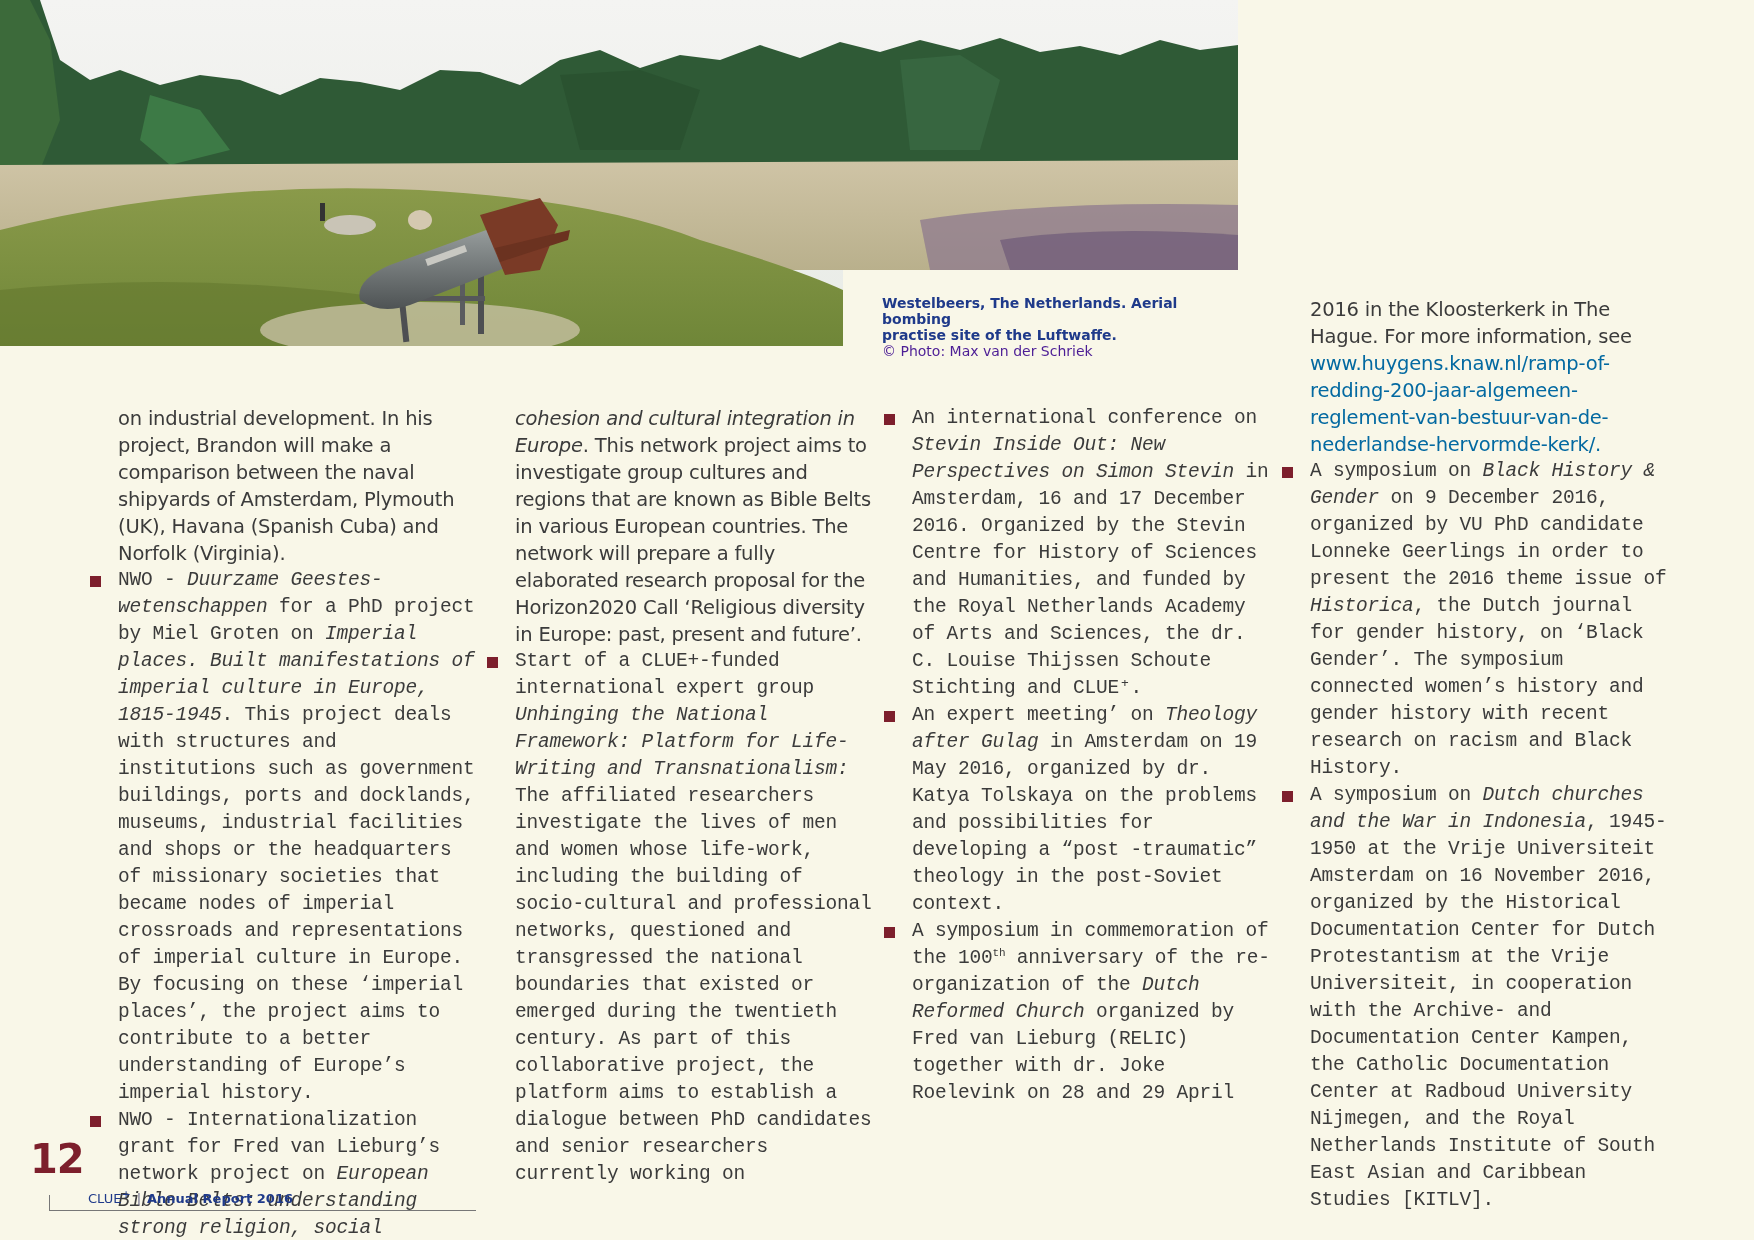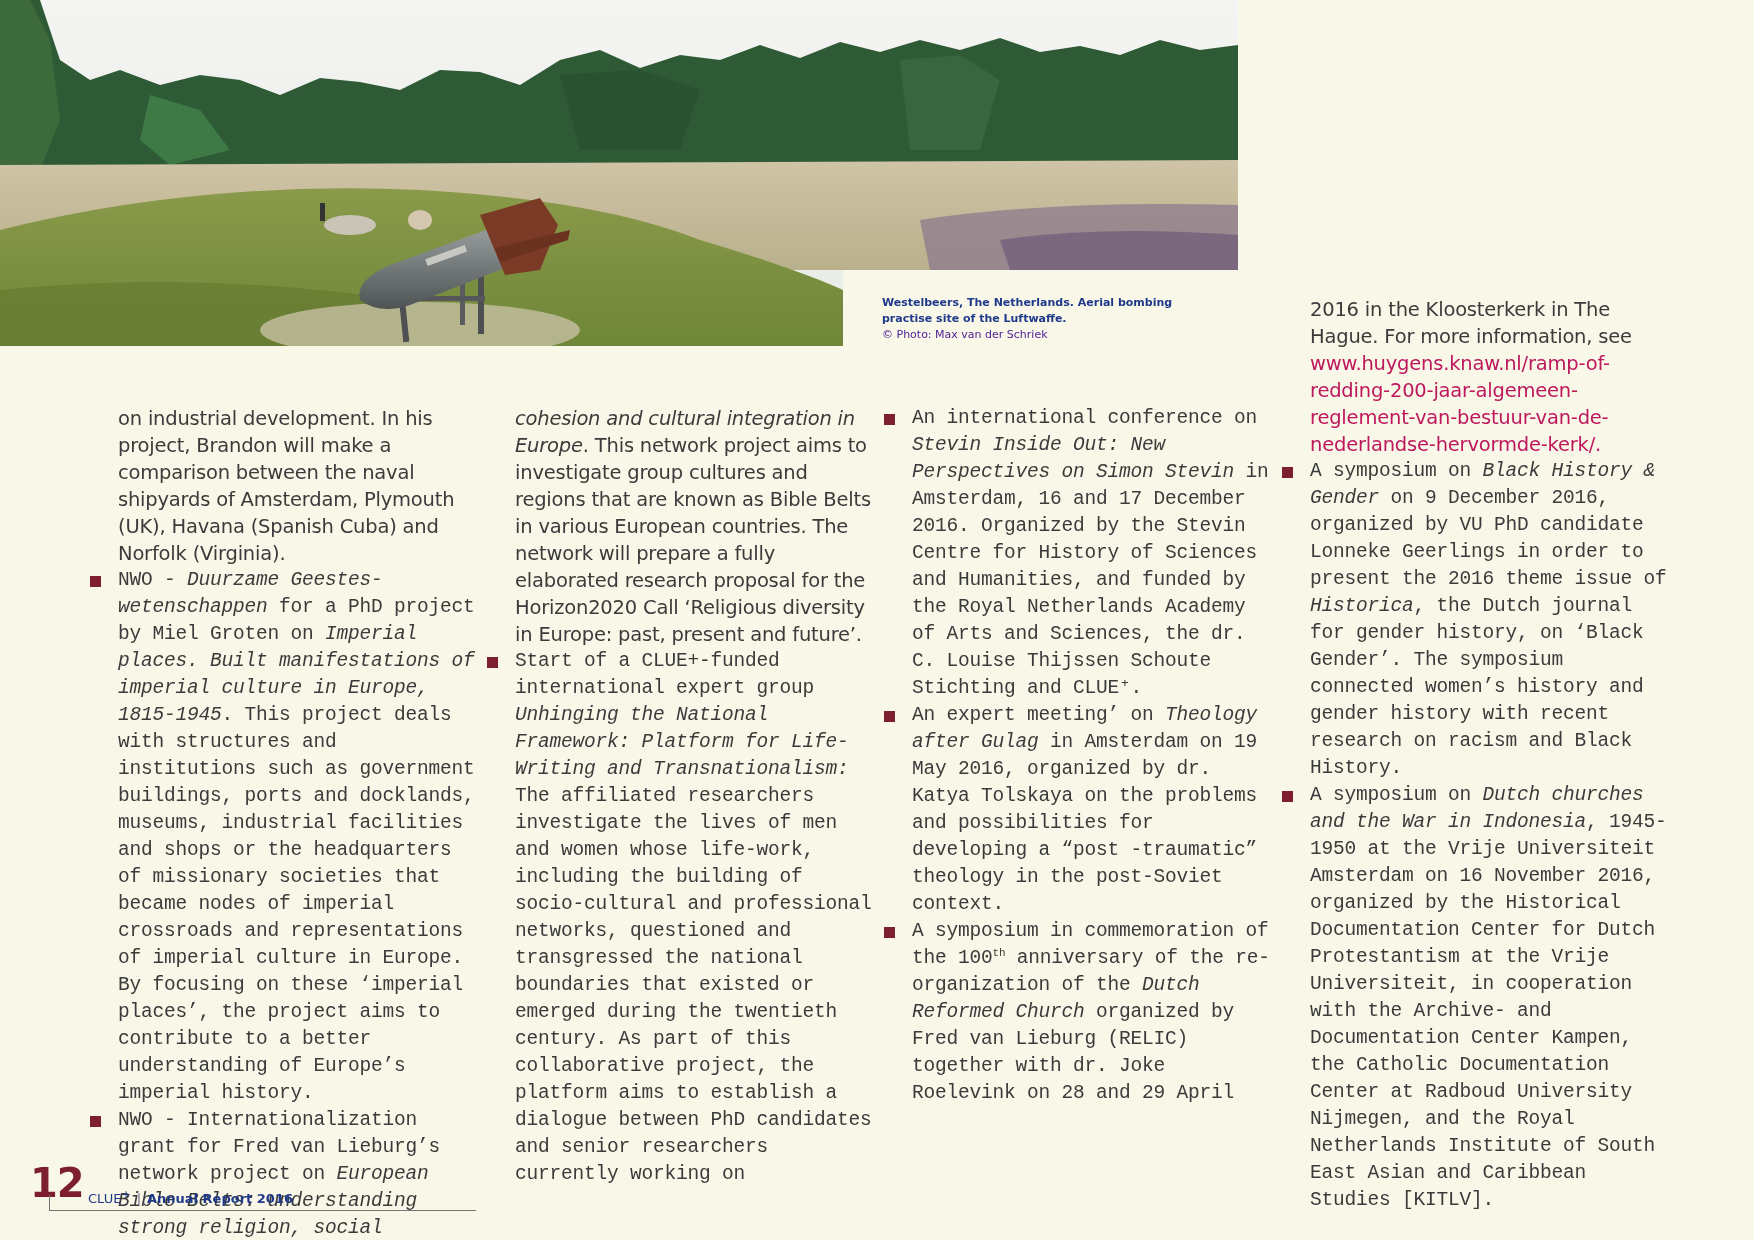--- a/index.html
+++ b/index.html
@@ -11,44 +11,44 @@
   }
   .photo {
     position: absolute; left: 0; top: 0; width: 1238px; height: 346px; overflow: hidden;
   }
   .photo svg { display: block; }
   .caption-cut {
     position: absolute; left: 843px; top: 270px; width: 911px; height: 80px; background: #f9f7e8;
   }
   .caption {
     position: absolute; left: 882px; top: 295px; width: 330px;
-    font-size: 11px; line-height: 16px;
+    font-size: 14px; line-height: 16px;
   }
   .caption .t { color: #1f3a8a; font-weight: bold; display: block; }
   .caption .c { color: #4c1d95; display: block; }
   .col {
     position: absolute; width: 360px;
     font-size: 19.5px; line-height: 27px; letter-spacing: -0.2px;
     color: #3b3b3b;
   }
   .col p { margin: 0; }
   .col ul { list-style: none; margin: 0; padding: 0; font-family: Liberation Mono, monospace; }
   .col li { position: relative; }
   .col li .bullet {
     position: absolute; left: -28px; top: 9px; width: 11px; height: 11px; background: #7d1f2c;
   }
   .col em { font-style: italic; }
-  .col a { color: #be185d; text-decoration: none; }
+  .col a { color: #0369a1; text-decoration: none; }
   .col1 { left: 118px; top: 405px; }
   .col2 { left: 515px; top: 405px; }
   .col3 { left: 912px; top: 405px; }
   .col4 { left: 1310px; top: 296px; }
   .sup { font-size: 11px; vertical-align: super; line-height: 0; }
   .footer-num {
-    position: absolute; left: 30px; top: 1160px; font-size: 40px; font-weight: bold; color: #7d1f2c;
+    position: absolute; left: 30px; top: 1136px; font-size: 40px; font-weight: bold; color: #7d1f2c;
     font-family: "DejaVu Sans", sans-serif; letter-spacing: -1px;
   }
   .footer-text {
     position: absolute; left: 88px; top: 1191px; font-size: 13px; color: #1f3a8a;
   }
   .footer-text .brand { font-weight: normal; }
   .footer-text .sep { color: #6a6a8a; margin: 0 6px; }
   .footer-text .report { font-weight: bold; }
   .footer-line-v { position: absolute; left: 49px; top: 1195px; width: 1px; height: 16px; background: #777; }
   .footer-line-h { position: absolute; left: 49px; top: 1210px; width: 427px; height: 1px; background: #777; }

